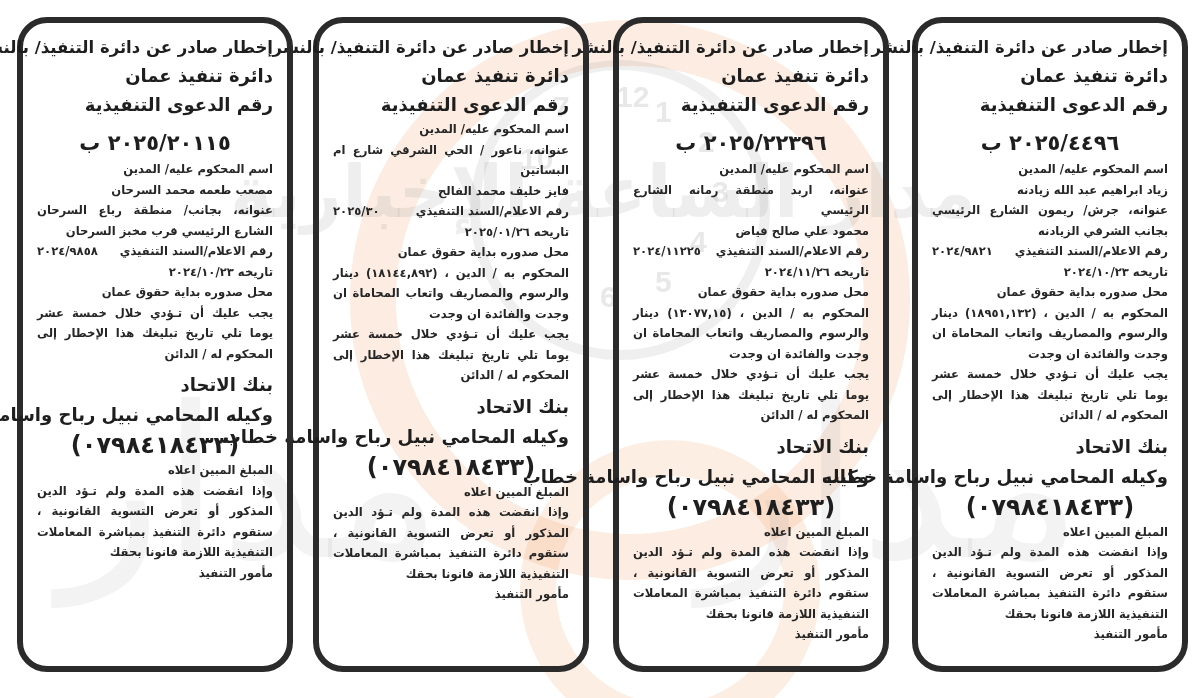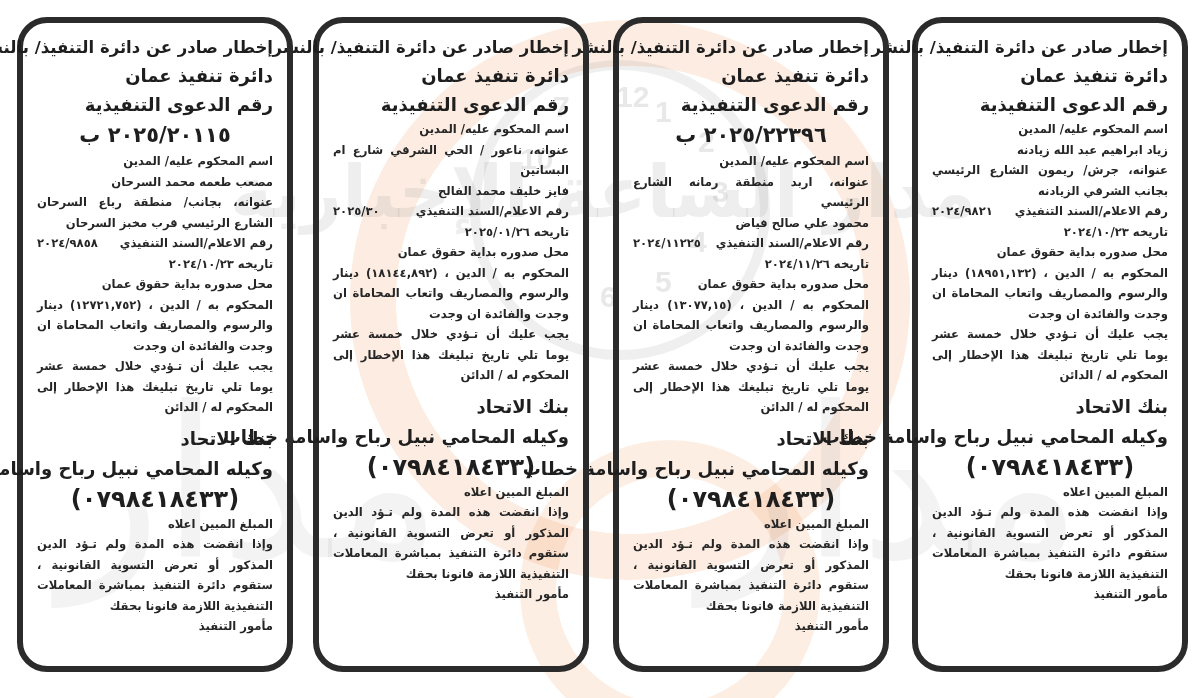--- a/index.html
+++ b/index.html
@@ -61,21 +61,21 @@
   .n4 { left: 17px; }
 
   .title {
     text-align: center; font-weight: bold; font-size: 16.5px; line-height: 26px;
     white-space: nowrap; letter-spacing: -0.3px;
   }
   .office, .case-label {
     text-align: right; font-weight: bold; font-size: 18px; line-height: 29px;
   }
   .case-number {
-    text-align: center; font-weight: bold; font-size: 21px; line-height: 32px;
+    text-align: center; font-weight: bold; font-size: 21px; line-height: 32px; margin-top: 8px;
   }
   .line {
     font-size: 11.6px; line-height: 20.5px; font-weight: bold;
     text-align: justify; color: #262626;
   }
   .row-split { display: flex; justify-content: space-between; }
   .bank {
     text-align: right; font-weight: bold; font-size: 18px; line-height: 30px; margin-top: 6px;
   }
   .lawyer {
@@ -106,20 +106,21 @@
   <span class="wm-big" style="left:60px;top:380px;">مدار</span>
   <span class="wm-big" style="left:700px;top:380px;">مدار</span>
 </div>
 
 <div class="notices">
 
   <div class="notice n1">
     <div class="title">إخطار صادر عن دائرة التنفيذ/ بالنشر</div>
     <div class="office">دائرة تنفيذ عمان</div>
     <div class="case-label">رقم الدعوى التنفيذية</div>
+    <div class="case-number">٢٠٢٥/٤٤٩٦ ب</div>
     <div class="line">اسم المحكوم عليه/ المدين</div>
     <div class="line">زياد ابراهيم عبد الله زيادنه</div>
     <div class="line">عنوانه، جرش/ ريمون الشارع الرئيسي بجانب الشرقي الزيادنه</div>
     <div class="line row-split">
       <span>رقم الاعلام/السند التنفيذي</span>
       <span>٢٠٢٤/٩٨٢١</span>
     </div>
     <div class="line">تاريخه ٢٠٢٤/١٠/٢٣</div>
     <div class="line">محل صدوره بداية حقوق عمان</div>
     <div class="line">المحكوم به / الدين ، (١٨٩٥١,١٣٢) دينار والرسوم والمصاريف واتعاب المحاماة ان وجدت والفائدة ان وجدت</div>
@@ -186,21 +187,20 @@
     <div class="case-number">٢٠٢٥/٢٠١١٥ ب</div>
     <div class="line">اسم المحكوم عليه/ المدين</div>
     <div class="line">مصعب طعمه محمد السرحان</div>
     <div class="line">عنوانه، بجانب/ منطقة رباع السرحان الشارع الرئيسي قرب مخبز السرحان</div>
     <div class="line row-split">
       <span>رقم الاعلام/السند التنفيذي</span>
       <span>٢٠٢٤/٩٨٥٨</span>
     </div>
     <div class="line">تاريخه ٢٠٢٤/١٠/٢٣</div>
     <div class="line">محل صدوره بداية حقوق عمان</div>
-    <div class="line">المحكوم به / الدين ، (١٢٧٢١,٧٥٢) دينار والرسوم والمصاريف واتعاب المحاماة ان وجدت والفائدة ان وجدت</div>
     <div class="line">يجب عليك أن تـؤدي خلال خمسة عشر يوما تلي تاريخ تبليغك هذا الإخطار إلى المحكوم له / الدائن</div>
     <div class="bank">بنك الاتحاد</div>
     <div class="lawyer">وكيله المحامي نبيل رباح واسامة خطاب</div>
     <div class="phone">(٠٧٩٨٤١٨٤٣٣)</div>
     <div class="line">المبلغ المبين اعلاه</div>
     <div class="line">وإذا انقضت هذه المدة ولم تـؤد الدين المذكور أو تعرض التسوية القانونية ، ستقوم دائرة التنفيذ بمباشرة المعاملات التنفيذية اللازمة قانونا بحقك</div>
     <div class="line">مأمور التنفيذ</div>
   </div>
 
 </div>

